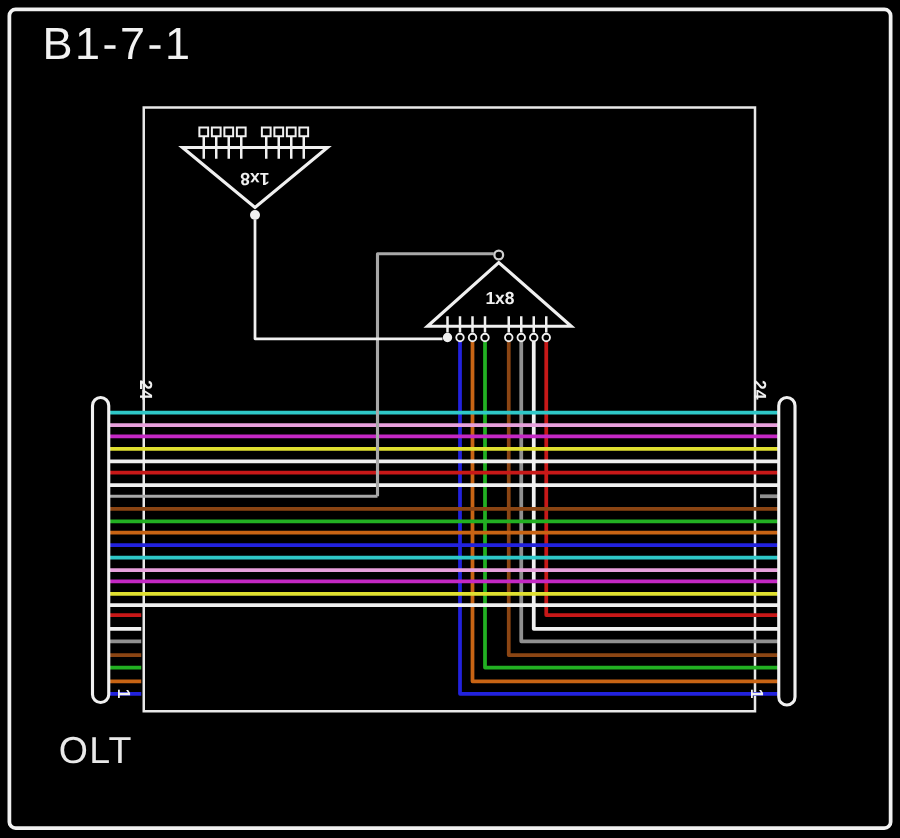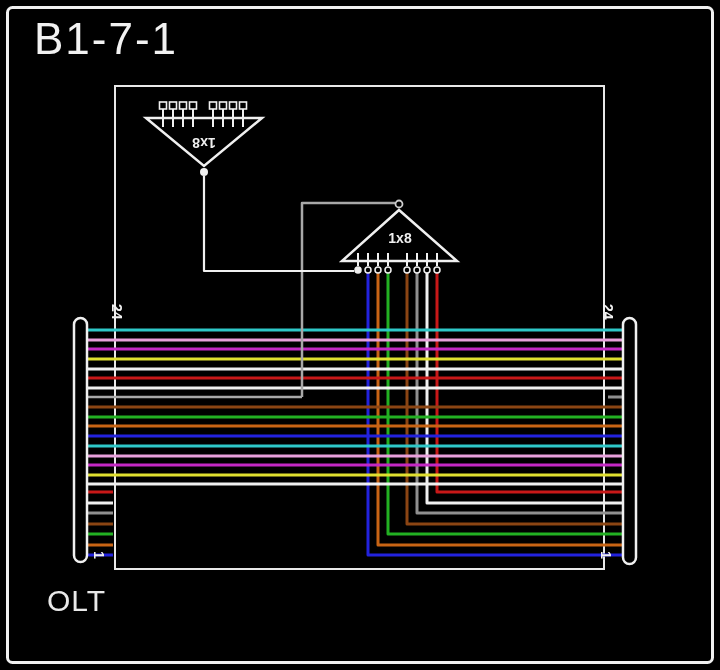--- a/index.html
+++ b/index.html
@@ -1,18 +1,18 @@
 <!DOCTYPE html>
 <html><head>
 <meta charset="utf-8">
 <style>
   html,body{margin:0;padding:0;background:#000;width:720px;height:670px;overflow:hidden;}
   .stage{position:relative;width:720px;height:670px;background:#000;
          font-family:"Liberation Sans", sans-serif;}
-  .title{position:absolute;left:34px;top:14px;font-size:44px;color:#f2f2f2;
+  .title{position:absolute;left:34px;top:14px;font-size:36px;color:#f2f2f2;
          letter-spacing:2px;font-weight:400;}
   .olt{position:absolute;left:47px;top:584px;font-size:30px;color:#e9e9e9;
        letter-spacing:1px;font-weight:400;text-align:right;}
   svg{position:absolute;left:0;top:0;}
   .dlabel{font:bold 14px "Liberation Sans", sans-serif;fill:#f0f0f0;}
   .clabel{font:bold 14px "Liberation Sans", sans-serif;fill:#f0f0f0;}
 </style>
 </head>
 <body>
 

